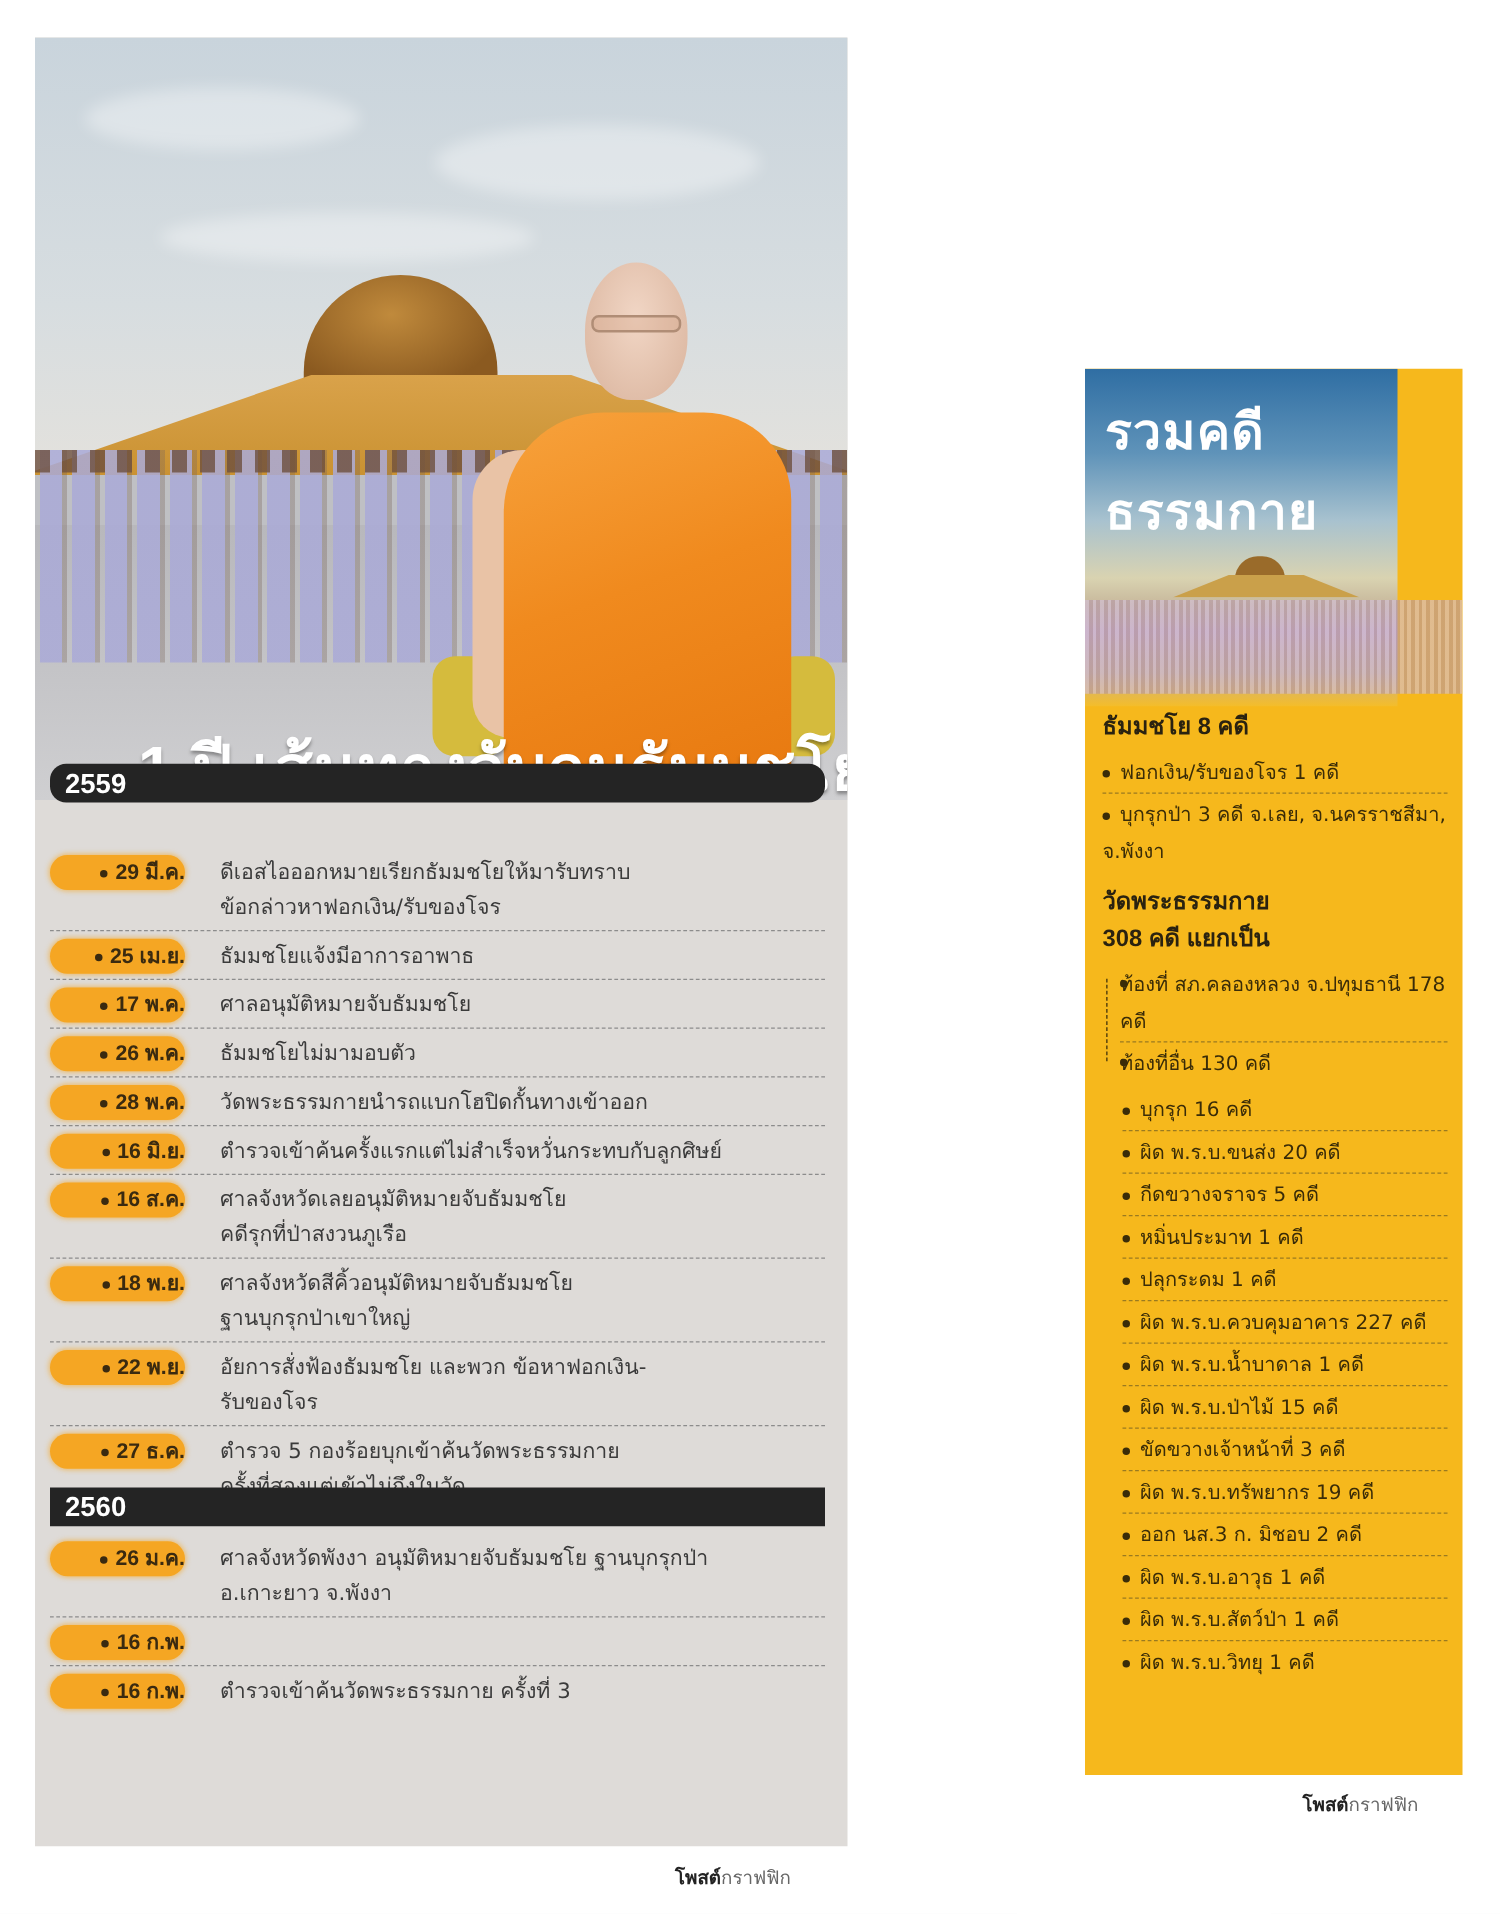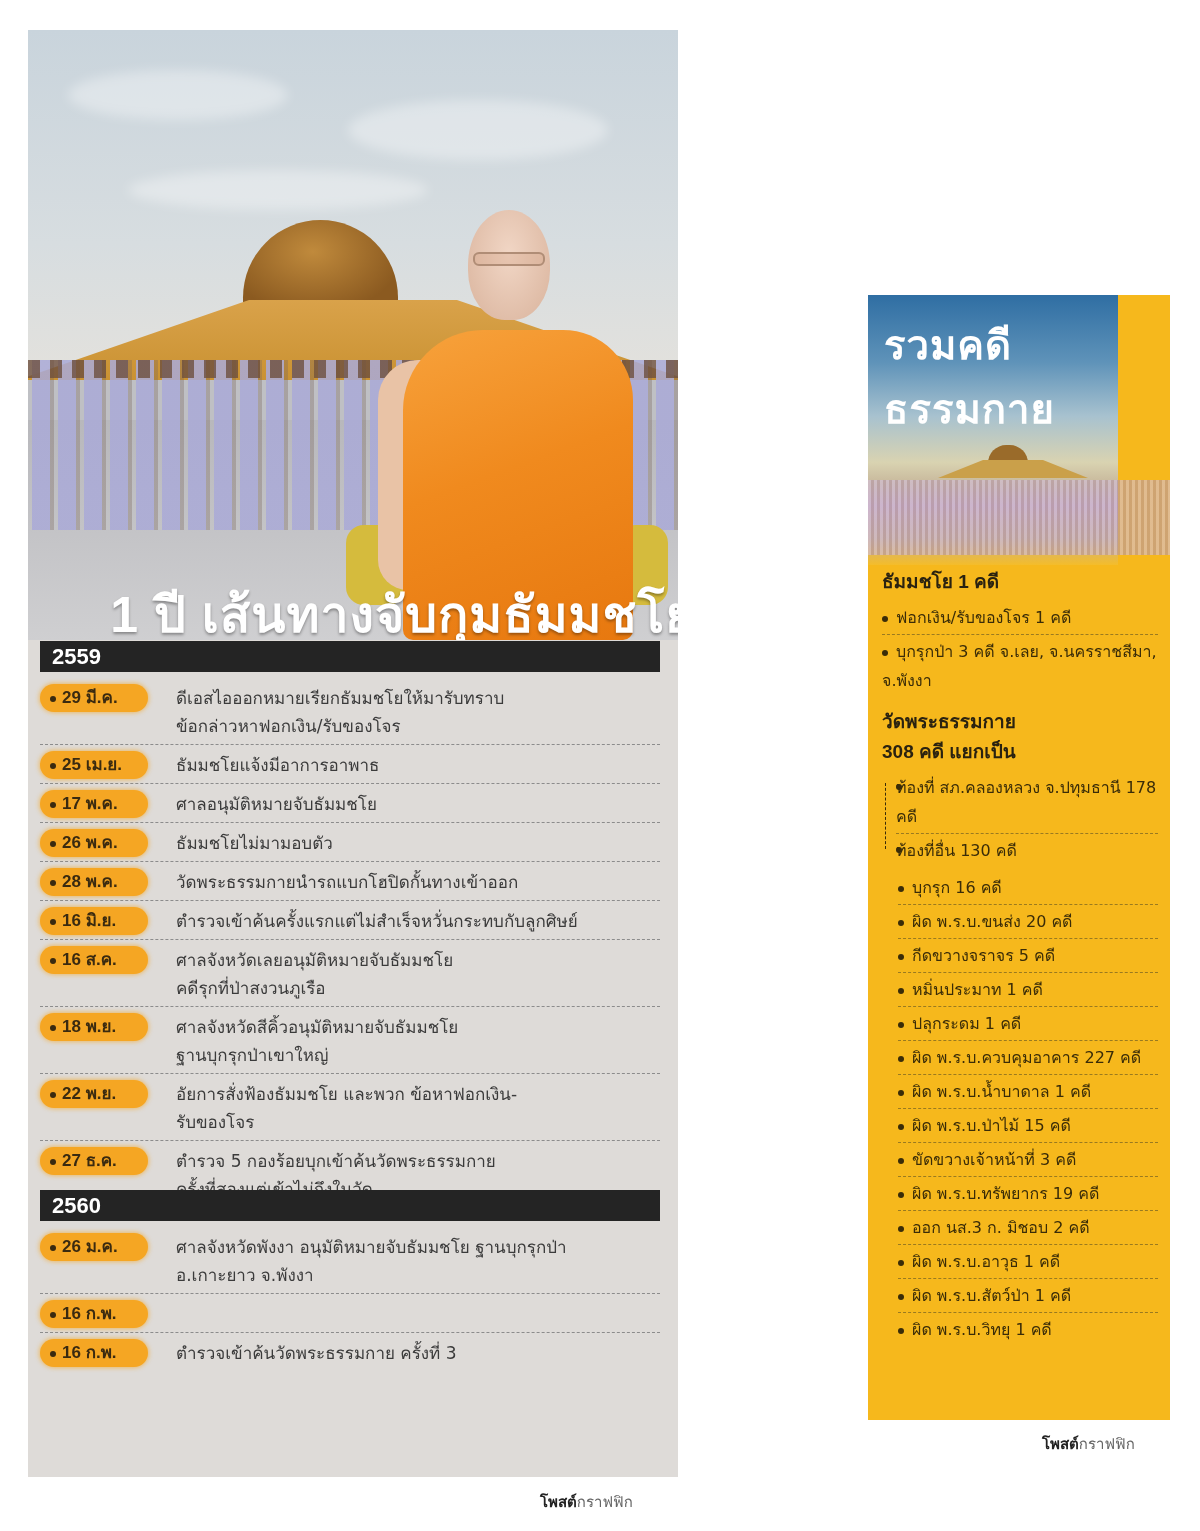--- a/index.html
+++ b/index.html
@@ -40,21 +40,21 @@
   .year-bar { position: absolute; left: 12px; width: 620px; height: 31px; background: #242424;
     color: #ffffff; font-family: "Liberation Sans", sans-serif; font-weight: bold; font-size: 22px;
     padding-left: 12px; line-height: 31px; }
 
   .timeline { position: absolute; left: 12px; width: 620px; }
   .event { display: flex; align-items: flex-start; border-bottom: 1px dashed #8c8c8c; padding: 6px 0 4px 0; }
   .event:last-child { border-bottom: none; }
   .date-pill { flex: 0 0 108px; height: 28px; margin-right: 28px; border-radius: 14px;
     background: #f5a623; box-shadow: 0 0 4px 1px rgba(245,166,35,0.6);
     font-family: "Liberation Sans", sans-serif; font-weight: bold; font-size: 17px; color: #3a2a10;
-    line-height: 28px; padding-left: 10px; white-space: nowrap; }
+    line-height: 28px; padding-left: 10px; white-space: nowrap; text-align: right; }
   .date-pill .dot { display: inline-block; width: 6px; height: 6px; border-radius: 50%; background: #3a2a10; margin-right: 6px; vertical-align: middle; }
   .event-text { flex: 1; font-size: 17px; line-height: 28px; color: #3b3b3b; }
 
   .credit { position: absolute; font-size: 15px; color: #222; font-family: "Liberation Sans", sans-serif; }
   .credit b { font-weight: bold; }
   .credit span.light { color: #666; font-weight: normal; }
 
   
   .right-panel { position: absolute; left: 868px; top: 295px; width: 302px; height: 1125px; background: #f6b81c; overflow: hidden; }
   .r-hero { position: absolute; left: 0; top: 0; width: 250px; height: 270px;
@@ -93,21 +93,21 @@
     <div class="crowd-heads"></div>
     <div class="chair-l"></div>
     <div class="chair-r"></div>
     <div class="monk-arm"></div>
     <div class="monk-robe"></div>
     <div class="monk-head"></div>
     <div class="glasses"></div>
     <div class="main-title">1 ปี เส้นทางจับกุมธัมมชโย</div>
   </div>
 
-  <div class="year-bar" style="top:611px;">2559</div>
+  <div class="year-bar" style="top:581px;border-radius:13px;">2559</div>
   <div class="timeline" id="tl0" style="top:648px;">
       <div class="event">
         <div class="date-pill"><span class="dot"></span><span>29 มี.ค.</span></div>
         <div class="event-text">
           <div>ดีเอสไอออกหมายเรียกธัมมชโยให้มารับทราบ</div>
           <div>ข้อกล่าวหาฟอกเงิน/รับของโจร</div>
         </div>
       </div>
       <div class="event">
         <div class="date-pill"><span class="dot"></span><span>25 เม.ย.</span></div>
@@ -195,21 +195,21 @@
 </div>
 
 <div class="right-panel">
   <div class="r-hero">
     <div class="r-dome"></div>
     <div class="r-roof"></div>
     <div class="r-crowd"></div>
     <div class="r-title">รวมคดีธรรมกาย</div>
   </div>
   <div class="r-content">
-    <div class="r-heading">ธัมมชโย 1 คดี</div>
+    <div class="r-heading">ธัมมชโย 8 คดี</div>
     <div class="r-list" id="g1">
         <div class="r-item"><span class="bullet"></span><span>ฟอกเงิน/รับของโจร 1 คดี</span></div>
         <div class="r-item"><span class="bullet"></span><span>บุกรุกป่า 3 คดี จ.เลย, จ.นครราชสีมา, จ.พังงา</span></div>
       </div>
     <div class="r-heading">วัดพระธรรมกาย</div>
     <div class="r-heading">308 คดี แยกเป็น</div>
     <div class="r-list r-bracket" id="g2loc">
         <div class="r-item"><span class="bullet"></span><span>ท้องที่ สภ.คลองหลวง จ.ปทุมธานี 178 คดี</span></div>
         <div class="r-item"><span class="bullet"></span><span>ท้องที่อื่น 130 คดี</span></div>
       </div>

